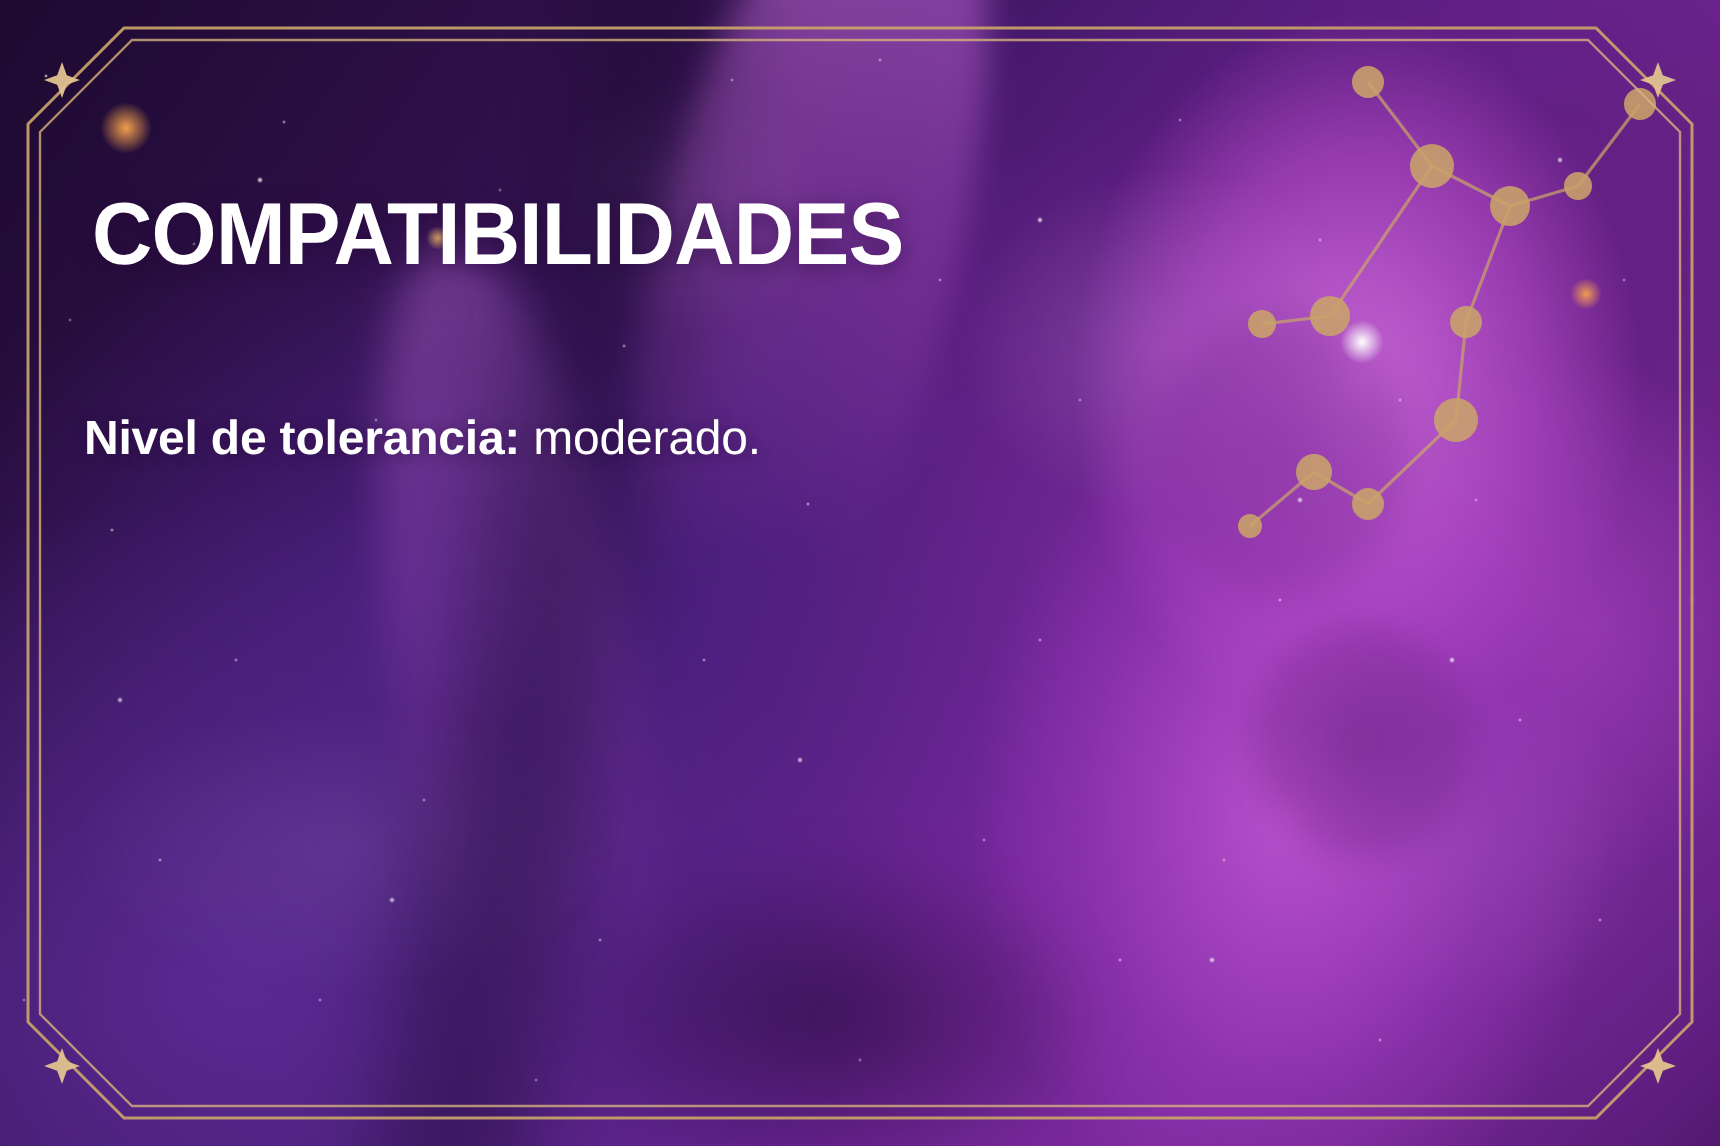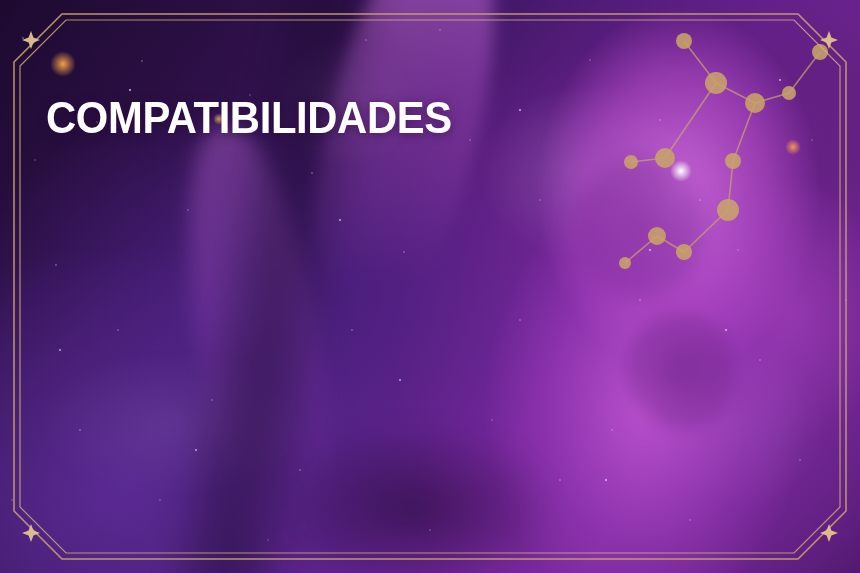--- a/index.html
+++ b/index.html
@@ -278,16 +278,17 @@
         <path d="M 829 31 L 831.4 37.6 L 838 40 L 831.4 42.4 L 829 49 L 826.6 42.4 L 820 40 L 826.6 37.6 Z"></path>
         <path d="M 31 524 L 33.4 530.6 L 40 533 L 33.4 535.4 L 31 542 L 28.6 535.4 L 22 533 L 28.6 530.6 Z"></path>
         <path d="M 829 524 L 831.4 530.6 L 838 533 L 831.4 535.4 L 829 542 L 826.6 535.4 L 820 533 L 826.6 530.6 Z"></path>
       </g>
     </svg>
   </div>
 
   <div id="content">
     <h1 id="title">COMPATIBILIDADES</h1>
 
+    <p class="para" id="para-1"><b>Nivel de tolerancia:</b><span> moderado.</span></p>
 
   </div>
 
 </div>
 
 </body></html>

